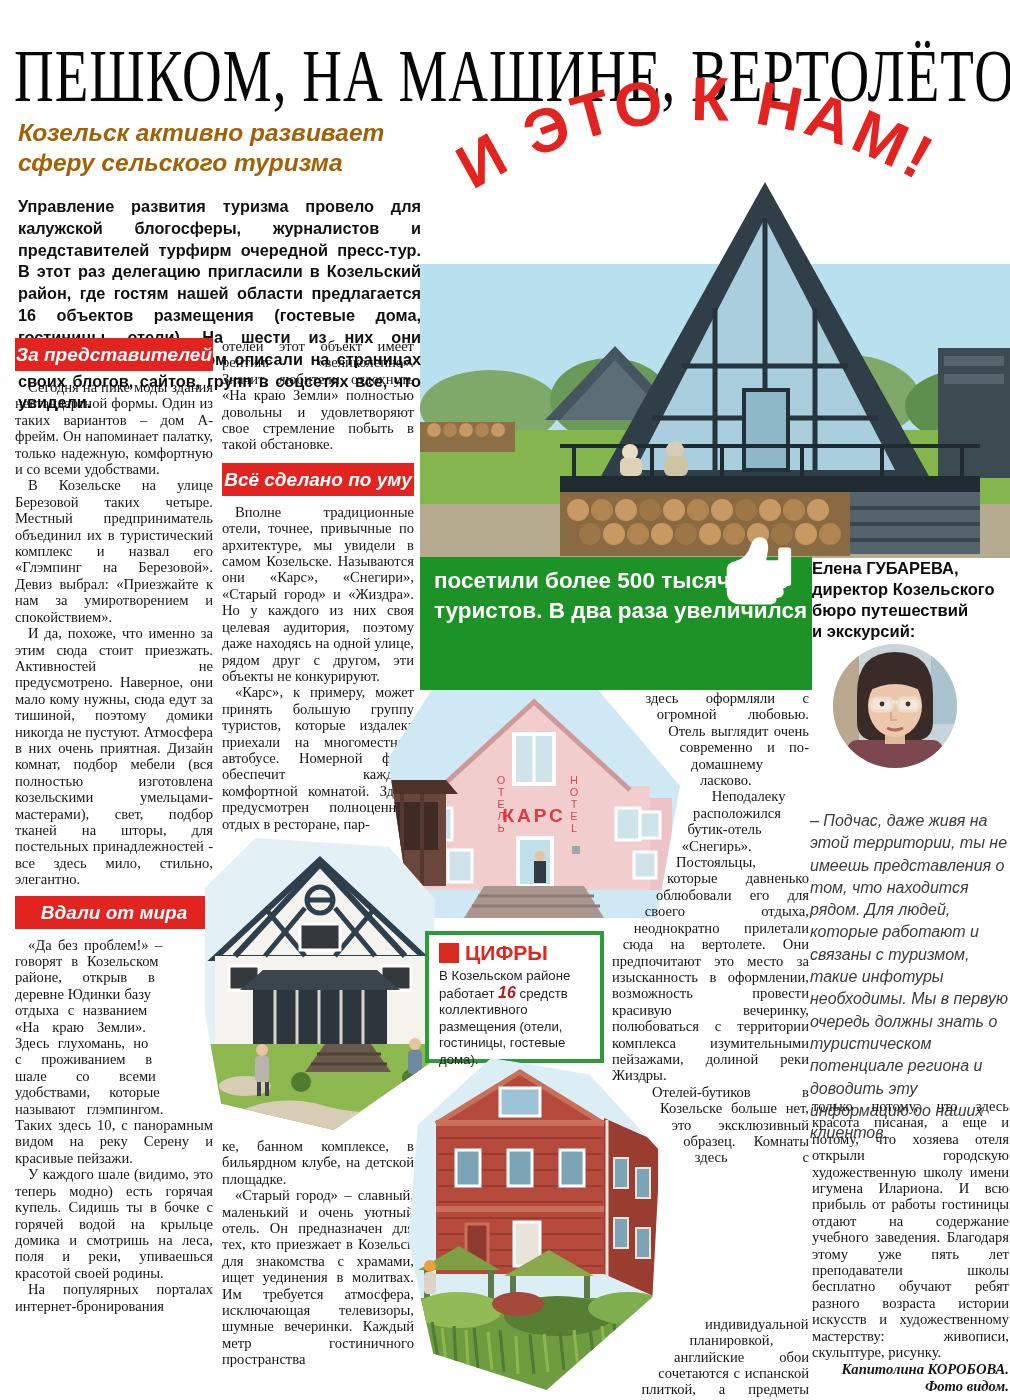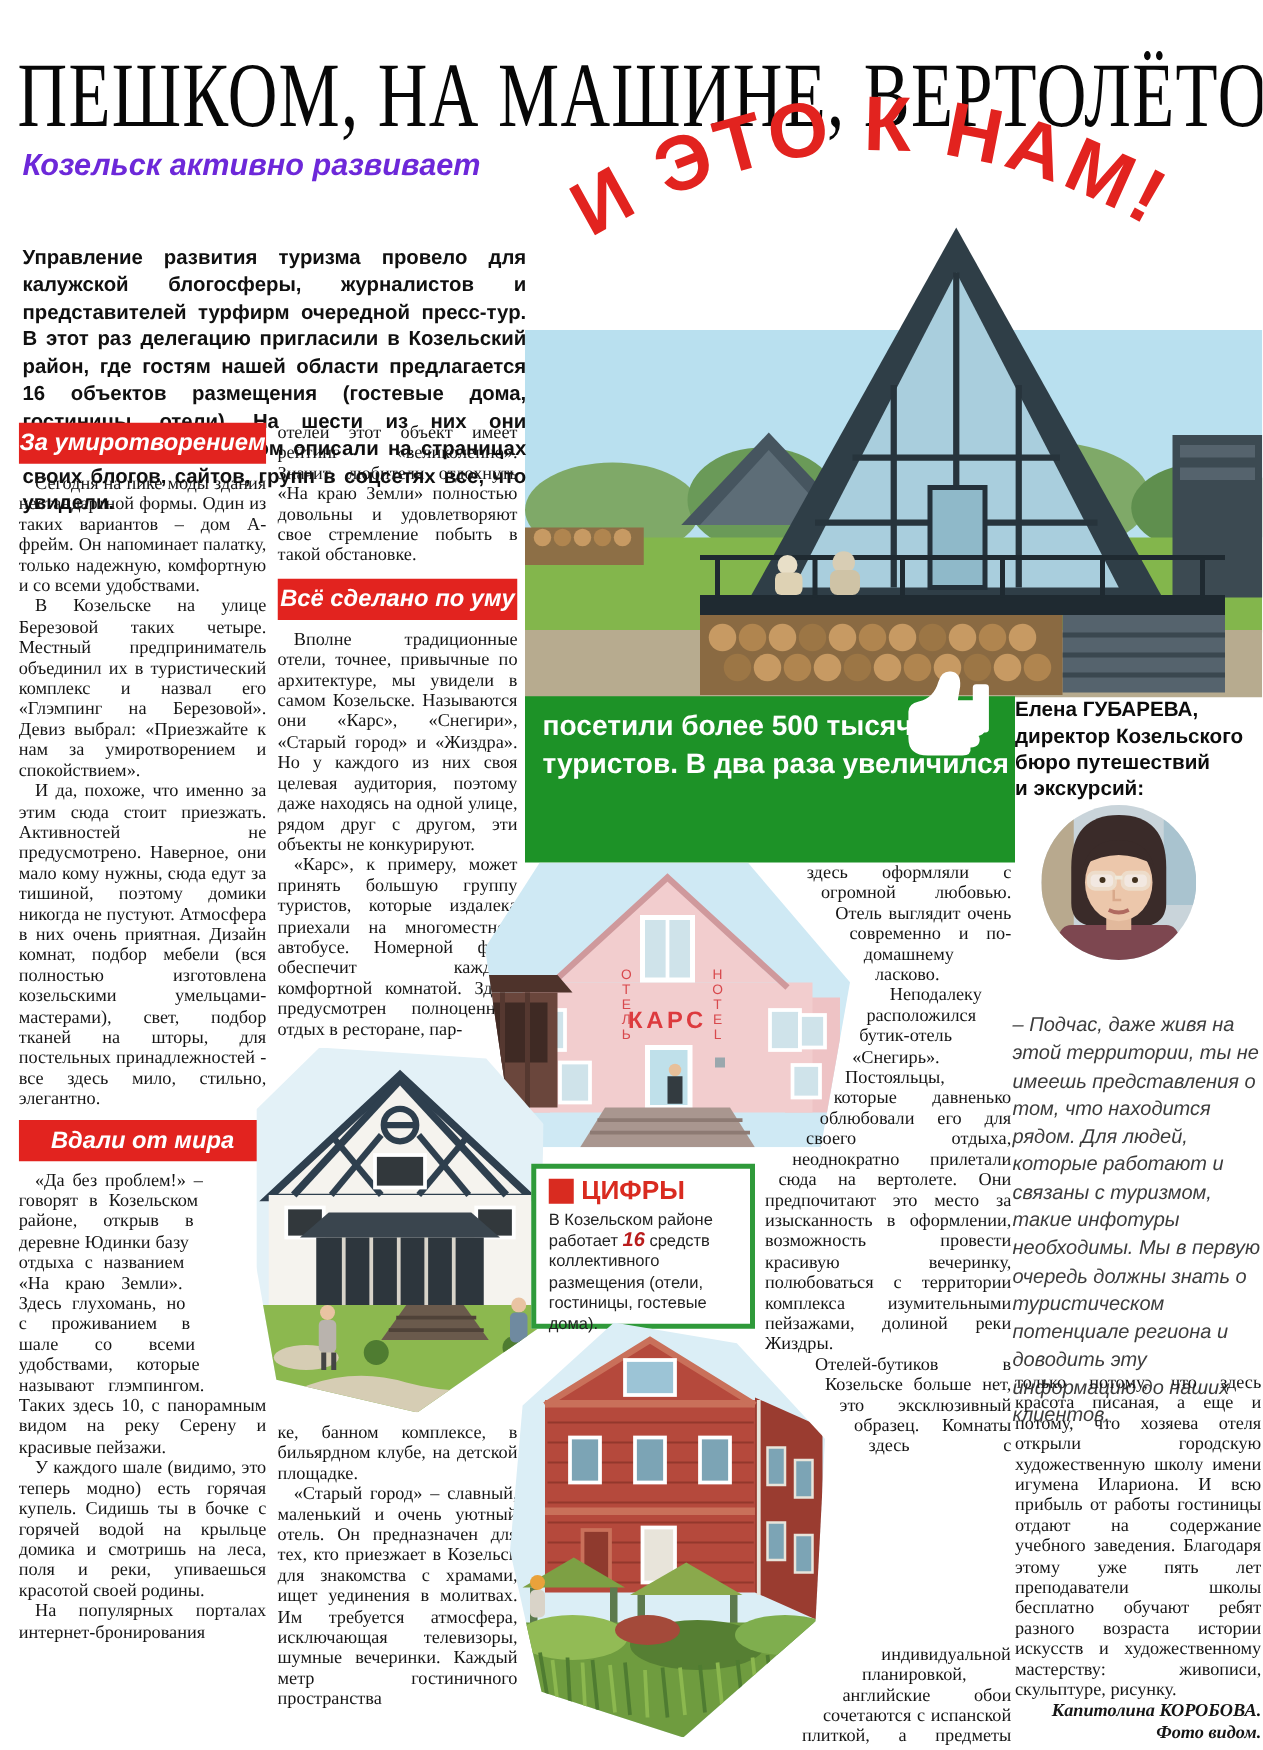--- a/index.html
+++ b/index.html
@@ -4,21 +4,21 @@
 <style>
   html,body{margin:0;padding:0;background:#ffffff;}
   .page{position:relative;width:1010px;height:1400px;background:#fff;overflow:hidden;
         font-family:"Liberation Serif",serif;color:#151515;}
   .abs{position:absolute;}
 
   .headline{left:14px;top:34px;width:984px;font-family:"Liberation Serif",serif;
             font-size:55px;white-space:nowrap;letter-spacing:1px;color:#070707;
             transform:scaleY(1.34);transform-origin:0 0;}
   .subtitle{left:18px;top:118px;width:370px;font-family:"Liberation Sans",sans-serif;
-            font-weight:bold;font-style:italic;font-size:24.5px;line-height:1.22;color:#6d28d9;}
+            font-weight:bold;font-style:italic;font-size:24.5px;line-height:1.22;color:#a16207;}
   .lead{left:18px;top:196px;width:403px;font-family:"Liberation Sans",sans-serif;
         font-weight:bold;font-size:16.3px;line-height:1.34;text-align:justify;color:#101010;}
 
   .splash-svg{left:396px;top:66px;width:604px;height:190px;overflow:visible;}
 
   .sec-h{background:#e2231f;color:#fff;font-family:"Liberation Sans",sans-serif;
          font-weight:bold;font-style:italic;font-size:19px;text-align:center;
          height:33px;line-height:33px;}
   .col{font-size:14.6px;line-height:16.4px;text-align:justify;}
   .col p{margin:0;text-indent:13px;}
@@ -142,31 +142,32 @@
       <circle cx="338" cy="356" r="11" fill="#c79a63"></circle>
         <circle cx="362" cy="356" r="11" fill="#9c7645"></circle>
       <circle cx="386" cy="356" r="11" fill="#c79a63"></circle>
         <circle cx="410" cy="356" r="11" fill="#b0854f"></circle>
     </svg>
   </div>
 
   <div class="abs headline">ПЕШКОМ, НА МАШИНЕ, ВЕРТОЛЁТОМ...</div>
   <div class="abs subtitle">
     <div>Козельск активно развивает</div>
+    <div>сферу сельского туризма</div>
   </div>
   <svg class="abs splash-svg" viewBox="0 0 604 190">
     <path id="arcpath" d="M 22 162 Q 300 -48 580 152" fill="none"></path>
     <text font-family="Liberation Sans, sans-serif" font-weight="bold" font-size="62" fill="#e2231f" letter-spacing="4" text-anchor="middle">
       <textPath href="#arcpath" startOffset="50%">И ЭТО К НАМ!</textPath>
     </text>
   </svg>
   <div class="abs lead">Управление развития туризма провело для калужской блогосферы, журналистов и представителей турфирм очередной пресс-тур. В этот раз делегацию пригласили в Козельский район, где гостям нашей области предлагается 16 объектов размещения (гостевые дома, гостиницы, отели). На шести из них они побывали и с восторгом описали на страницах своих блогов, сайтов, групп в соцсетях все, что увидели.</div>
 
   <div class="abs col c1">
-    <div class="sec-h">За умиротворением</div>
+    <div class="sec-h">За представителей</div>
     <div class="txt">
       <p>Сегодня на пике моды здания нестандартной формы. Один из таких вариантов – дом А-фрейм. Он напоминает палатку, только надежную, комфортную и со всеми удобствами.</p>
       <p>В Козельске на улице Березовой таких четыре. Местный предприниматель объединил их в туристический комплекс и назвал его «Глэмпинг на Березовой». Девиз выбрал: «Приезжайте к нам за умиротворением и спокойствием».</p>
       <p>И да, похоже, что именно за этим сюда стоит приезжать. Активностей не предусмотрено. Наверное, они мало кому нужны, сюда едут за тишиной, поэтому домики никогда не пустуют. Атмосфера в них очень приятная. Дизайн комнат, подбор мебели (вся полностью изготовлена козельскими умельцами-мастерами), свет, подбор тканей на шторы, для постельных принадлежностей - все здесь мило, стильно, элегантно.</p>
     </div>
     <div class="sec-h">Вдали от мира</div>
     <div class="txt">
       <span class="fr"></span>
       <p>«Да без проблем!» – говорят в Козельском районе, открыв в деревне Юдинки базу отдыха с названием «На краю Земли». Здесь глухомань, но с проживанием в шале со всеми удобствами, которые называют глэмпингом. Таких здесь 10, с панорамным видом на реку Серену и красивые пейзажи.</p>
       <p>У каждого шале (видимо, это теперь модно) есть горячая купель. Сидишь ты в бочке с горячей водой на крыльце домика и смотришь на леса, поля и реки, упиваешься красотой своей родины.</p>

